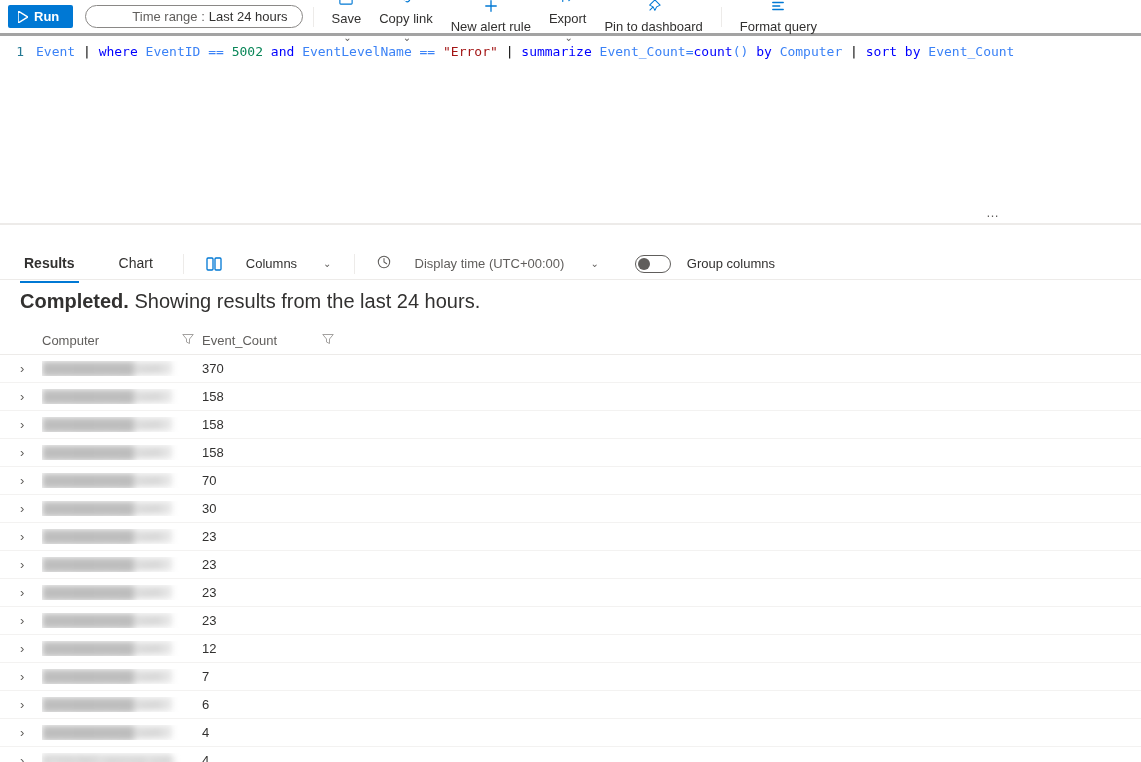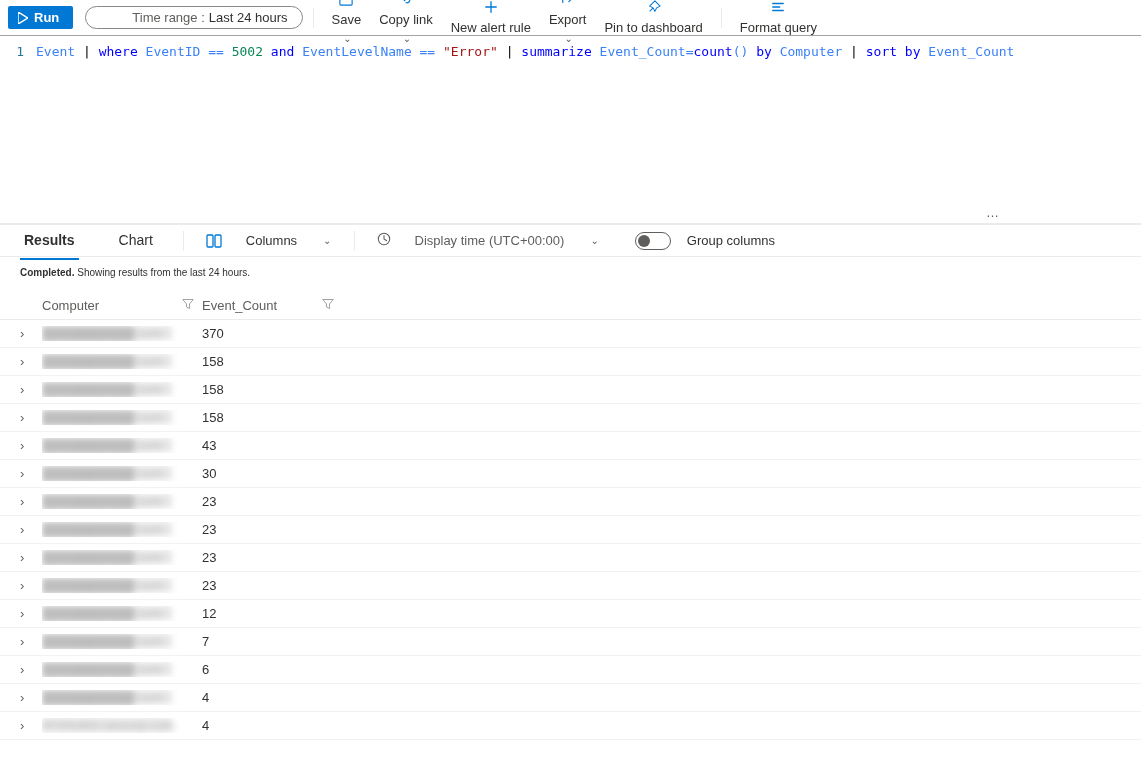--- a/index.html
+++ b/index.html
@@ -11,21 +11,21 @@
       width: 1141px;
       height: 762px;
       overflow: hidden;
     }
     
     .toolbar {
       display: flex;
       align-items: center;
       padding: 4px 8px;
       gap: 2px;
-      border-bottom: 1px solid #a3a3a3;
+      border-bottom: 3px solid #a3a3a3;
       height: 36px;
     }
     .run-btn {
       background: #0078d4;
       color: #fff;
       border: none;
       padding: 4px 14px 4px 10px;
       border-radius: 2px;
       font-size: 13px;
       font-weight: 600;
@@ -95,20 +95,21 @@
     .editor-wrap { border-bottom: 1px solid #edebe9; position: relative; }
     .ellipsis-icon { position: absolute; right: 140px; bottom: 4px; color: #605e5c; letter-spacing: 2px; cursor: pointer; }
     
     .results-toolbar {
       display: flex;
       align-items: center;
       height: 32px;
       padding: 0 20px;
       border-bottom: 1px solid #edebe9;
       gap: 8px;
+      margin-top: 23px;
     }
     .tab {
       padding: 10px 4px;
       font-size: 14px;
       color: #323130;
       cursor: pointer;
       border-bottom: 2px solid transparent;
     }
     .tab.active {
       border-bottom-color: #0078d4;
@@ -139,21 +140,21 @@
       border-radius: 50%;
       background: #605e5c;
       position: absolute;
       top: 2px;
       left: 2px;
     }
     .toggle-label { margin-left: 8px; color: #323130; }
     
     .status {
       padding: 10px 20px 14px 20px;
-      font-size: 10px;
+      font-size: 20px;
       color: #323130;
     }
     .status .bold { font-weight: 600; }
     
     .table { width: 100%; }
     .thead {
       display: flex;
       align-items: center;
       padding: 6px 20px;
       border-bottom: 1px solid #edebe9;
@@ -359,21 +360,21 @@
         <div class="cell-count">158</div>
       </div>
       <div class="row">
         <div class="cell-expand">›</div>
         <div class="cell-computer"><span class="blur">██████████.com</span></div>
         <div class="cell-count">158</div>
       </div>
       <div class="row">
         <div class="cell-expand">›</div>
         <div class="cell-computer"><span class="blur">██████████.com</span></div>
-        <div class="cell-count">43</div>
+        <div class="cell-count">70</div>
       </div>
       <div class="row">
         <div class="cell-expand">›</div>
         <div class="cell-computer"><span class="blur">██████████.com</span></div>
         <div class="cell-count">30</div>
       </div>
       <div class="row">
         <div class="cell-expand">›</div>
         <div class="cell-computer"><span class="blur">██████████.com</span></div>
         <div class="cell-count">23</div>

